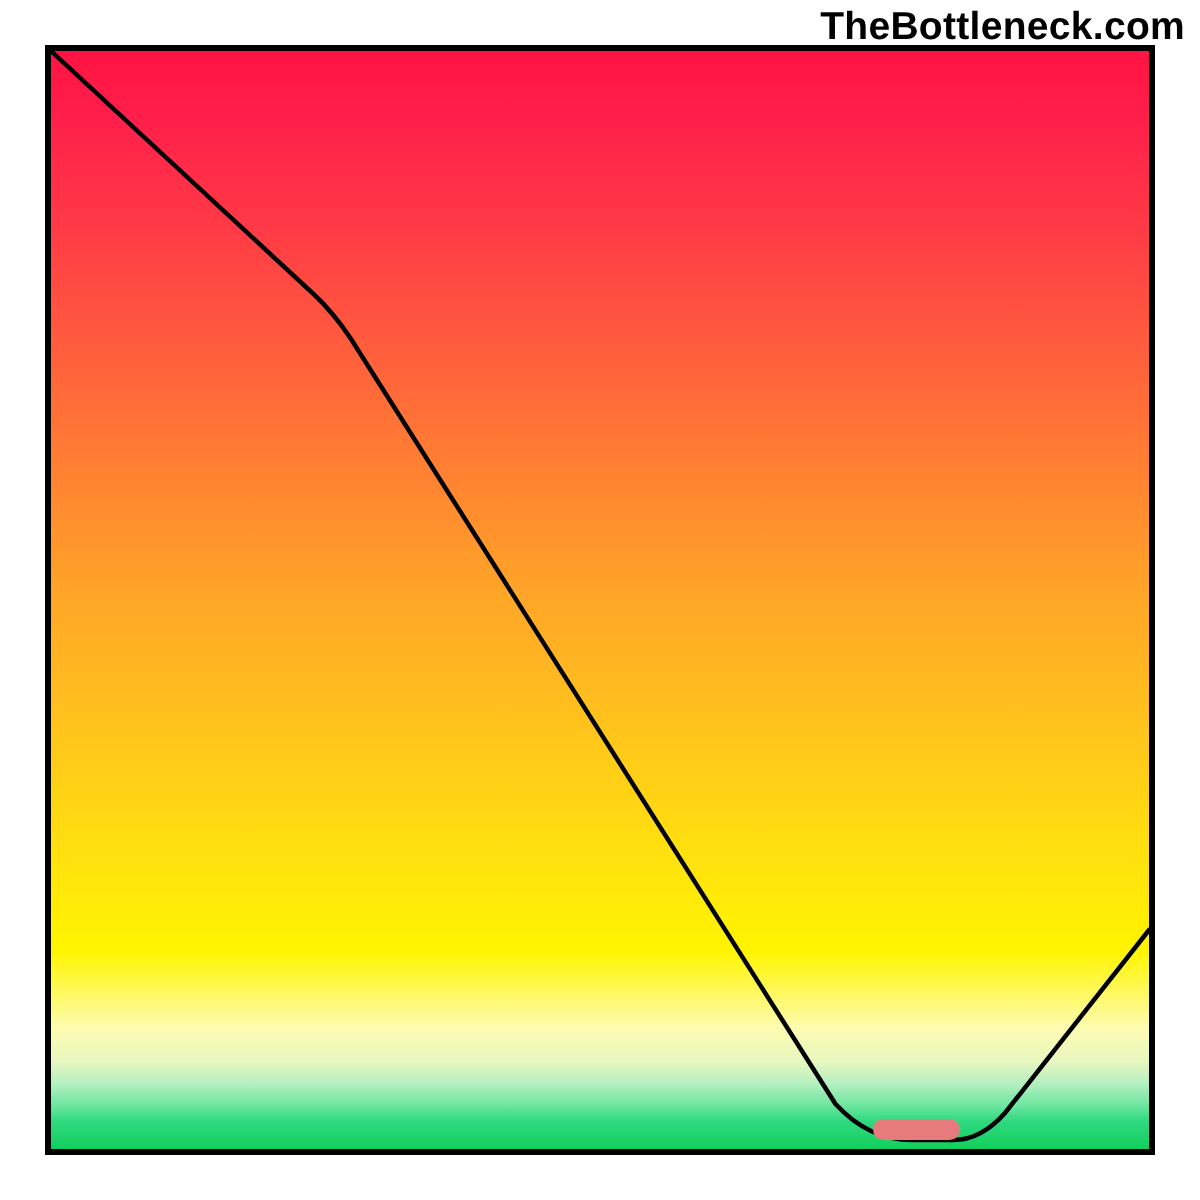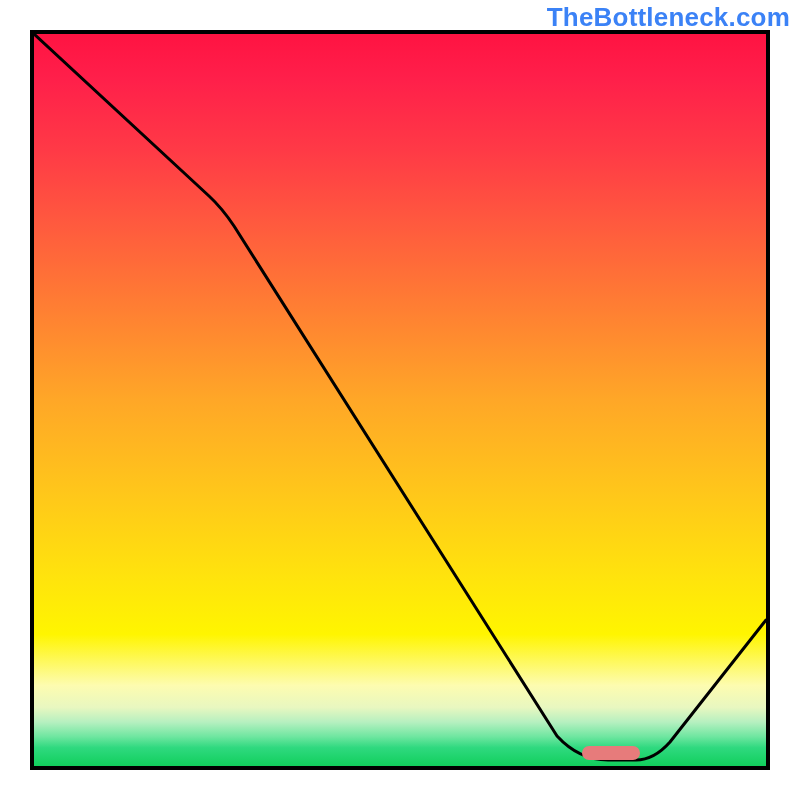--- a/index.html
+++ b/index.html
@@ -15,21 +15,21 @@
     position: relative;
     width: 800px;
     height: 800px;
   }
   .watermark {
     position: absolute;
     top: 2px;
     right: 10px;
     font-size: 26px;
     font-weight: 600;
-    color: #3b82f6;
+    color: #000000;
     letter-spacing: 0.2px;
     z-index: 10;
   }
   .plot-area {
     position: absolute;
     left: 30px;
     top: 30px;
     width: 740px;
     height: 740px;
     box-sizing: border-box;

